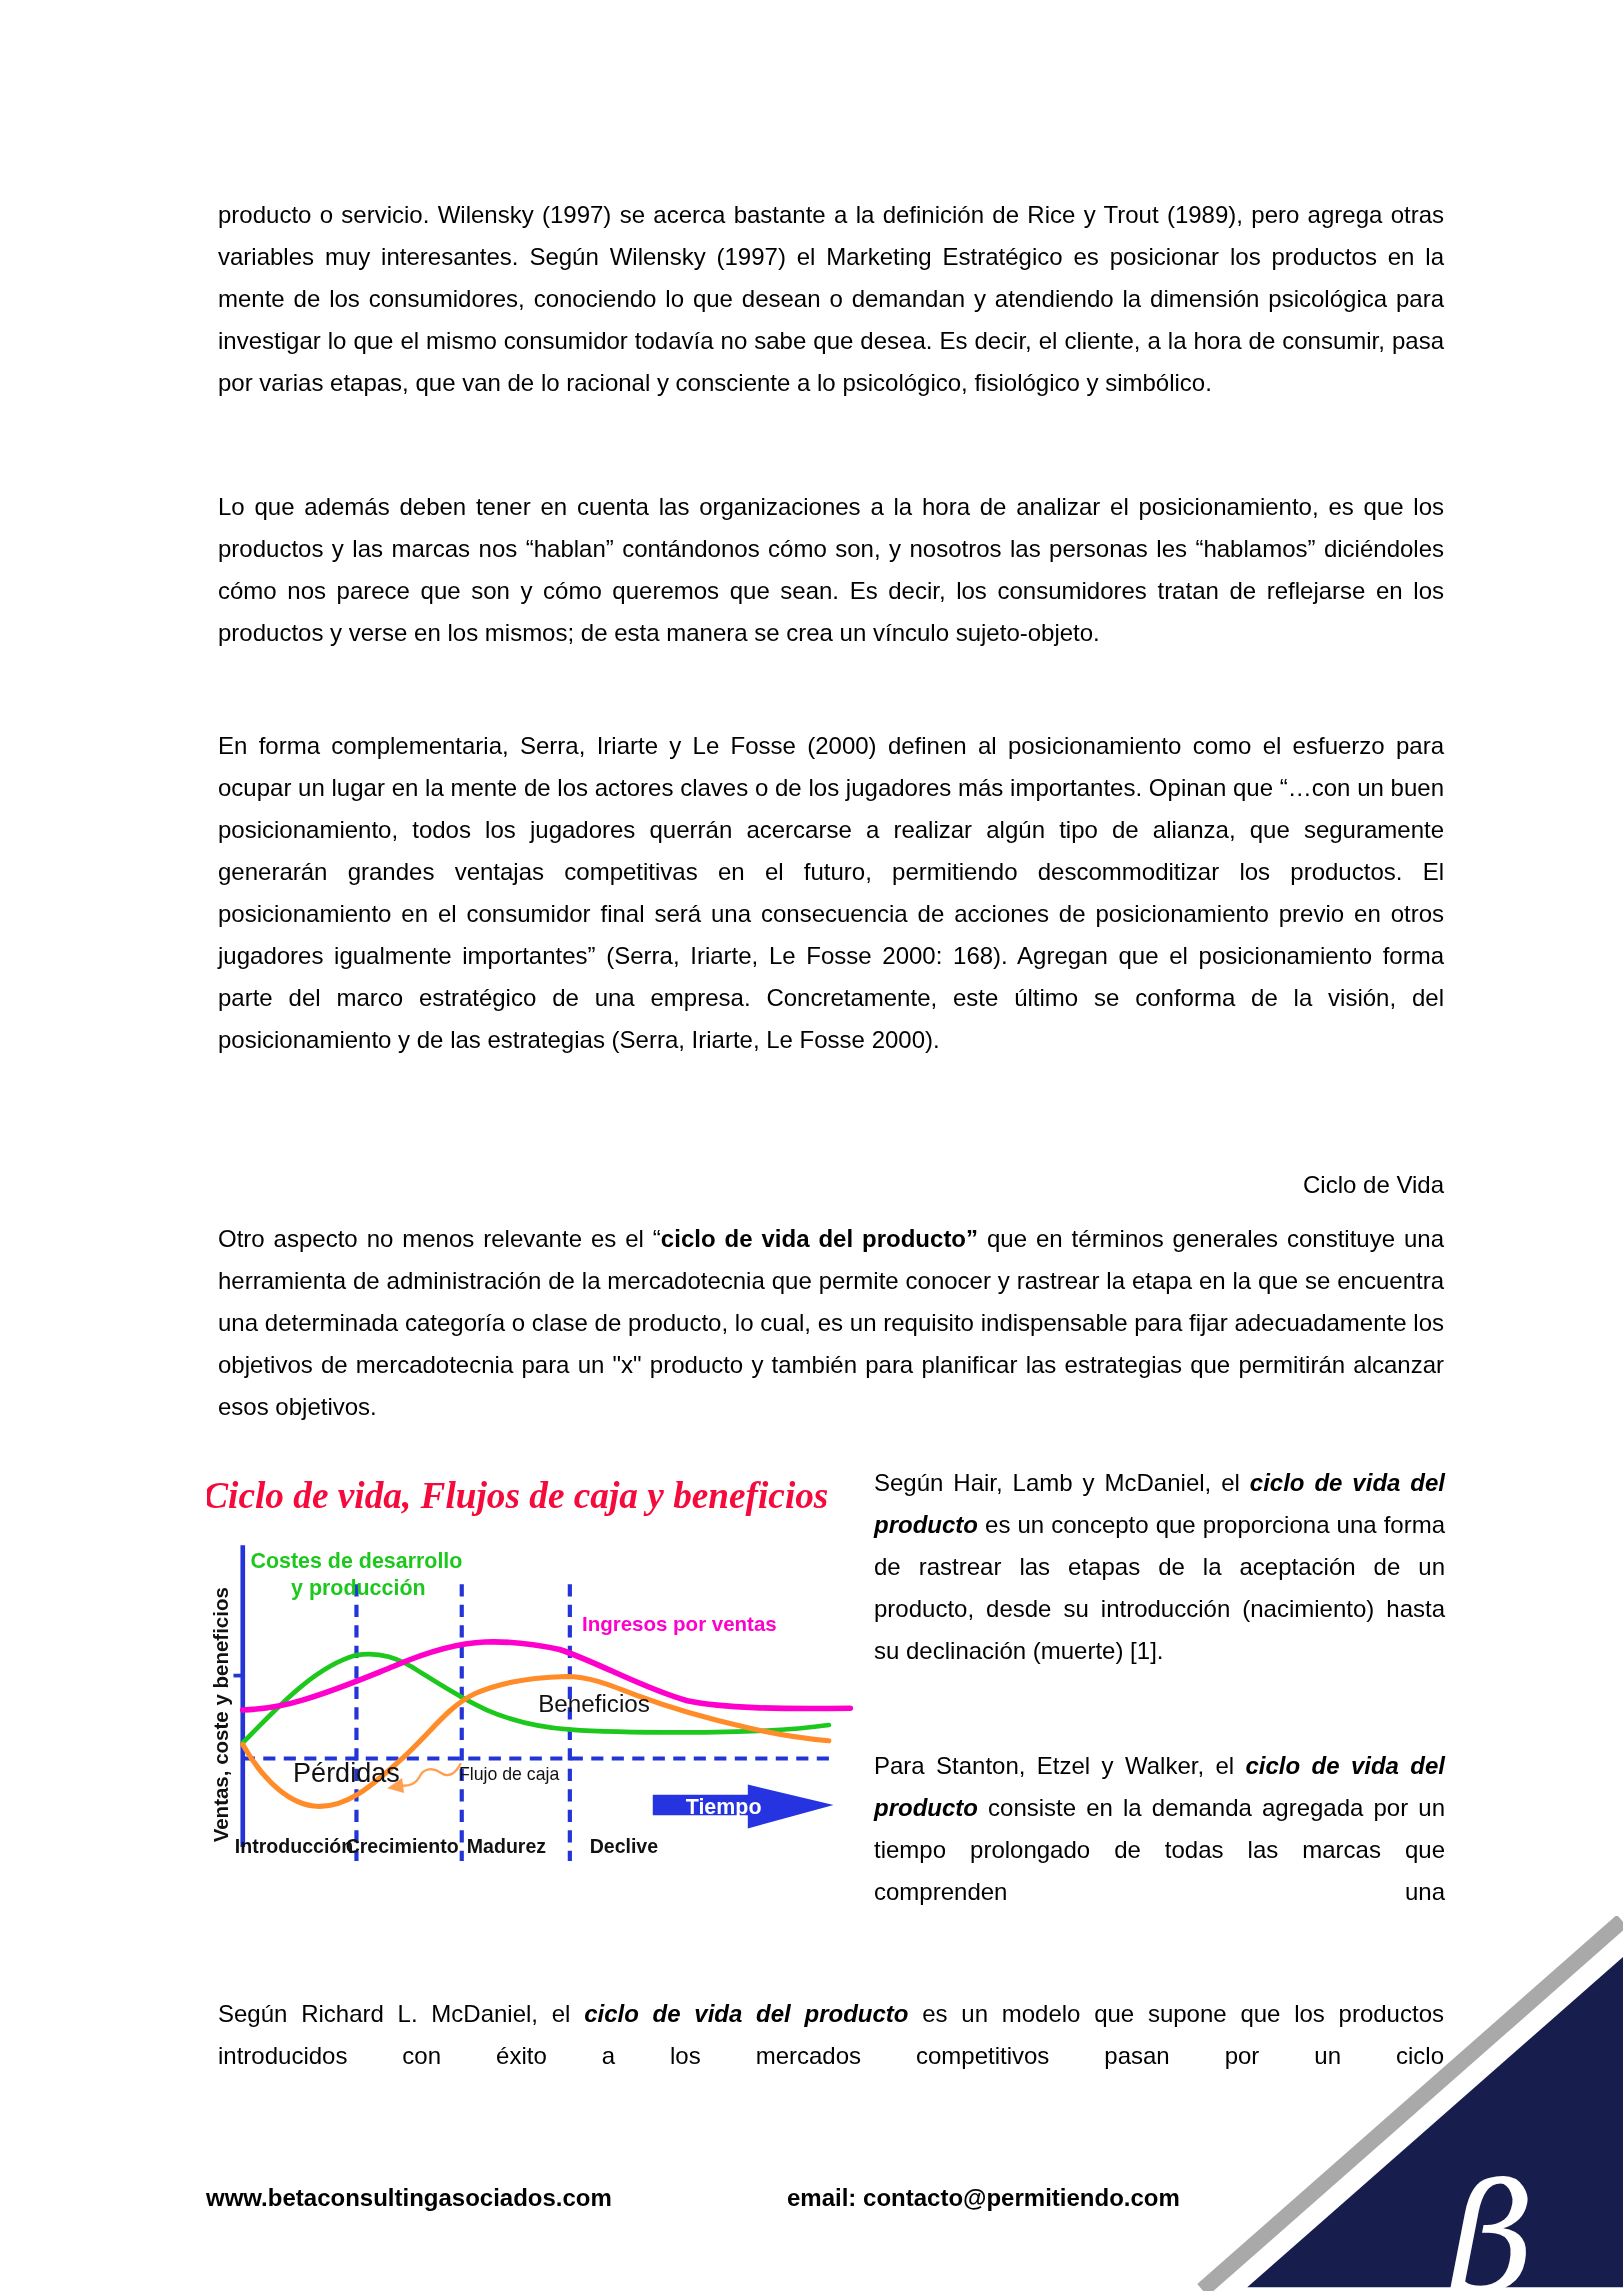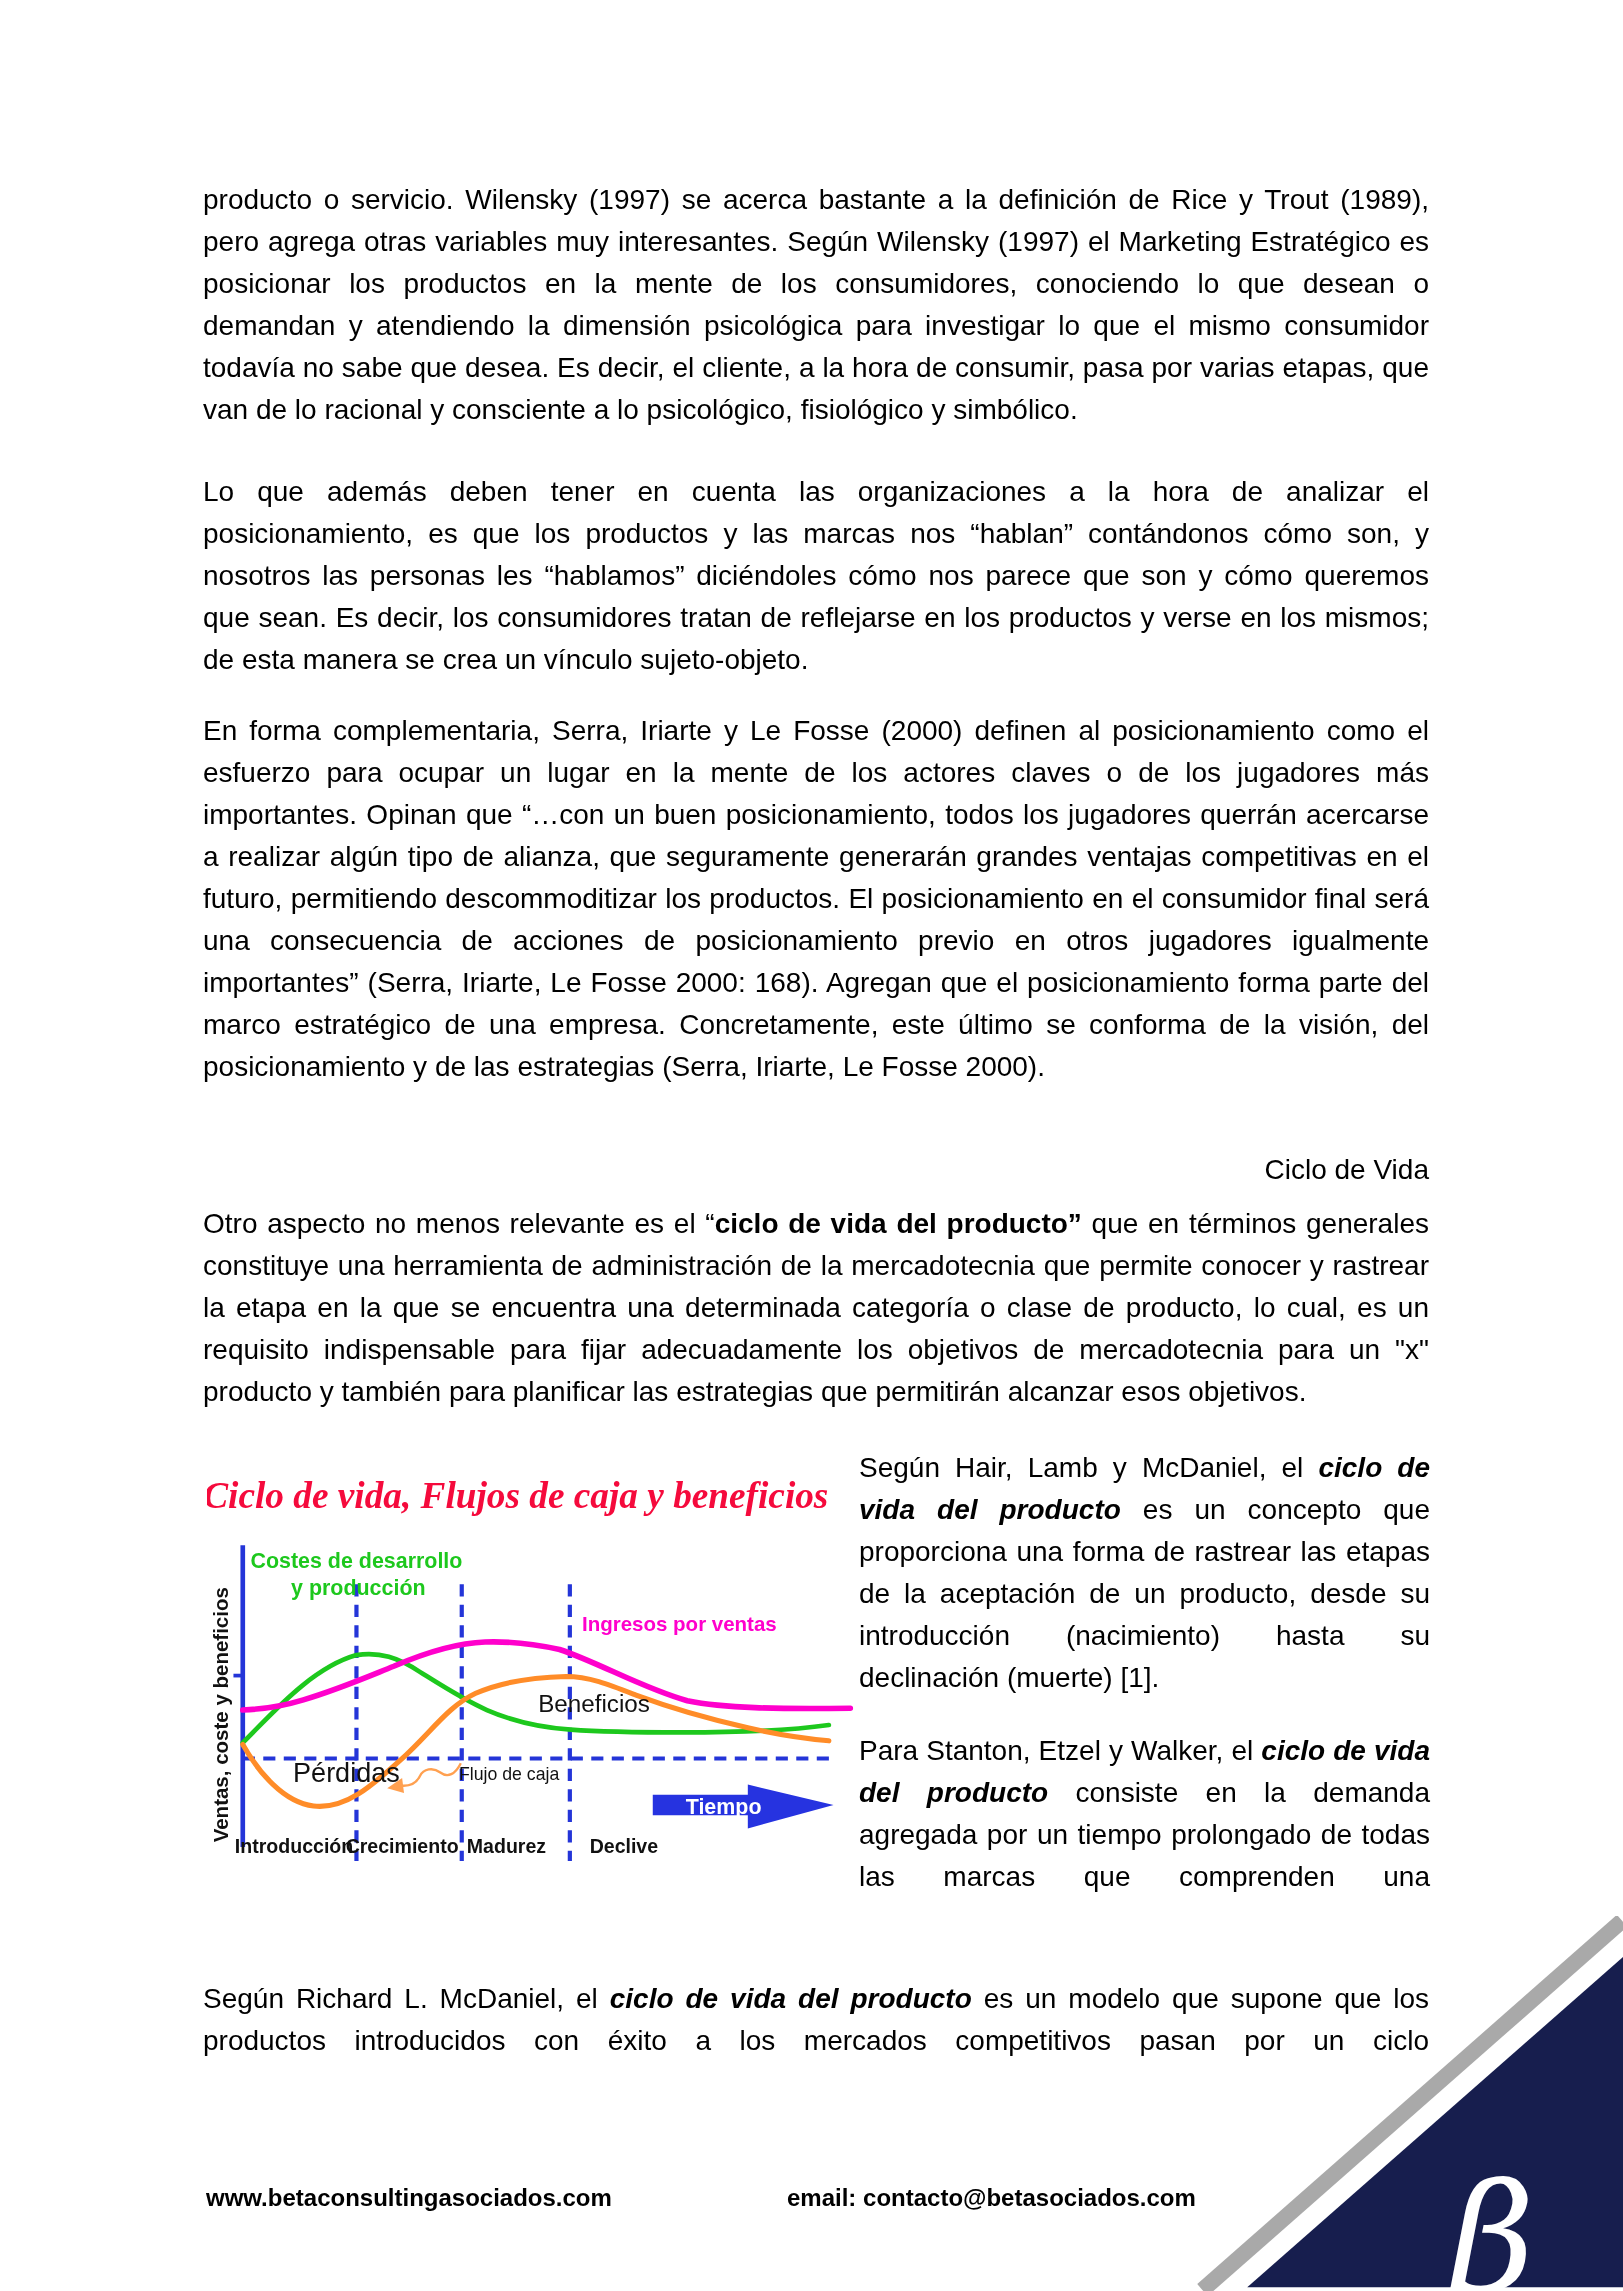--- a/index.html
+++ b/index.html
@@ -3,21 +3,21 @@
 <meta charset="utf-8">
 <style>
   html,body{margin:0;padding:0;background:#777;}
   .page{
     position:relative;width:1624px;height:2291px;background:#ffffff;
     overflow:hidden;font-family:"Liberation Sans",sans-serif;color:#000;
     margin:0 auto;
   }
   .block{
     position:absolute;left:203px;width:1226px;
-    font-size:28px;line-height:42px;text-align:justify;margin:0;
+    font-size:24px;line-height:42px;text-align:justify;margin:15px;
   }
   .rightcol{left:859px;width:571px;}
   .jlast{text-align-last:justify;}
   .heading{font-weight:normal;text-align:right;}
   .i{}
   .b{font-weight:bold;}
   .bi{font-weight:bold;font-style:italic;}
   .footer-text{
     position:absolute;font-size:24px;font-weight:bold;margin:10px;white-space:nowrap;
   }
@@ -81,21 +81,21 @@
   </div>
 
   <p class="block rightcol" style="top:1447px"><span>Según Hair, Lamb y McDaniel,  el </span><span class="bi">ciclo de vida del producto</span><span class="i"> es un concepto que proporciona una forma de rastrear las etapas de la aceptación de un producto, desde su introducción (nacimiento) hasta su declinación (muerte)</span><span> [1].</span></p>
 
   <p class="block rightcol jlast" style="top:1730px"><span>Para Stanton, Etzel y Walker, el </span><span class="bi">ciclo de vida del producto</span><span class="i"> consiste en la demanda agregada por un tiempo prolongado de todas las marcas que comprenden una</span></p>
 
 
   <p class="block jlast" style="top:1978px"><span>Según Richard L. McDaniel, el </span><span class="bi">ciclo de vida del producto</span><span class="i"> es un modelo que supone que los productos introducidos con éxito a los mercados competitivos pasan por un ciclo</span></p>
 
   <p class="footer-text" style="left:196px;top:2174px">www.betaconsultingasociados.com</p>
-  <p class="footer-text" style="left:777px;top:2174px">email: contacto@betasociados.com</p>
+  <p class="footer-text" style="left:777px;top:2174px">email: contacto@permitiendo.com</p>
 
   <div class="logo-wrap">
     <svg viewBox="0 0 460 403" width="429" height="376">
       <line x1="8" y1="401" x2="458" y2="5" stroke="#a9a9a9" stroke-width="17"></line>
       <polygon points="56,398 460,43 460,398" fill="#171e4e"></polygon>
       <text x="318" y="402" text-anchor="middle" font-family="DejaVu Serif, serif" font-style="italic" font-size="160" fill="#ffffff">β</text>
     </svg>
   </div>
 
 </div>

